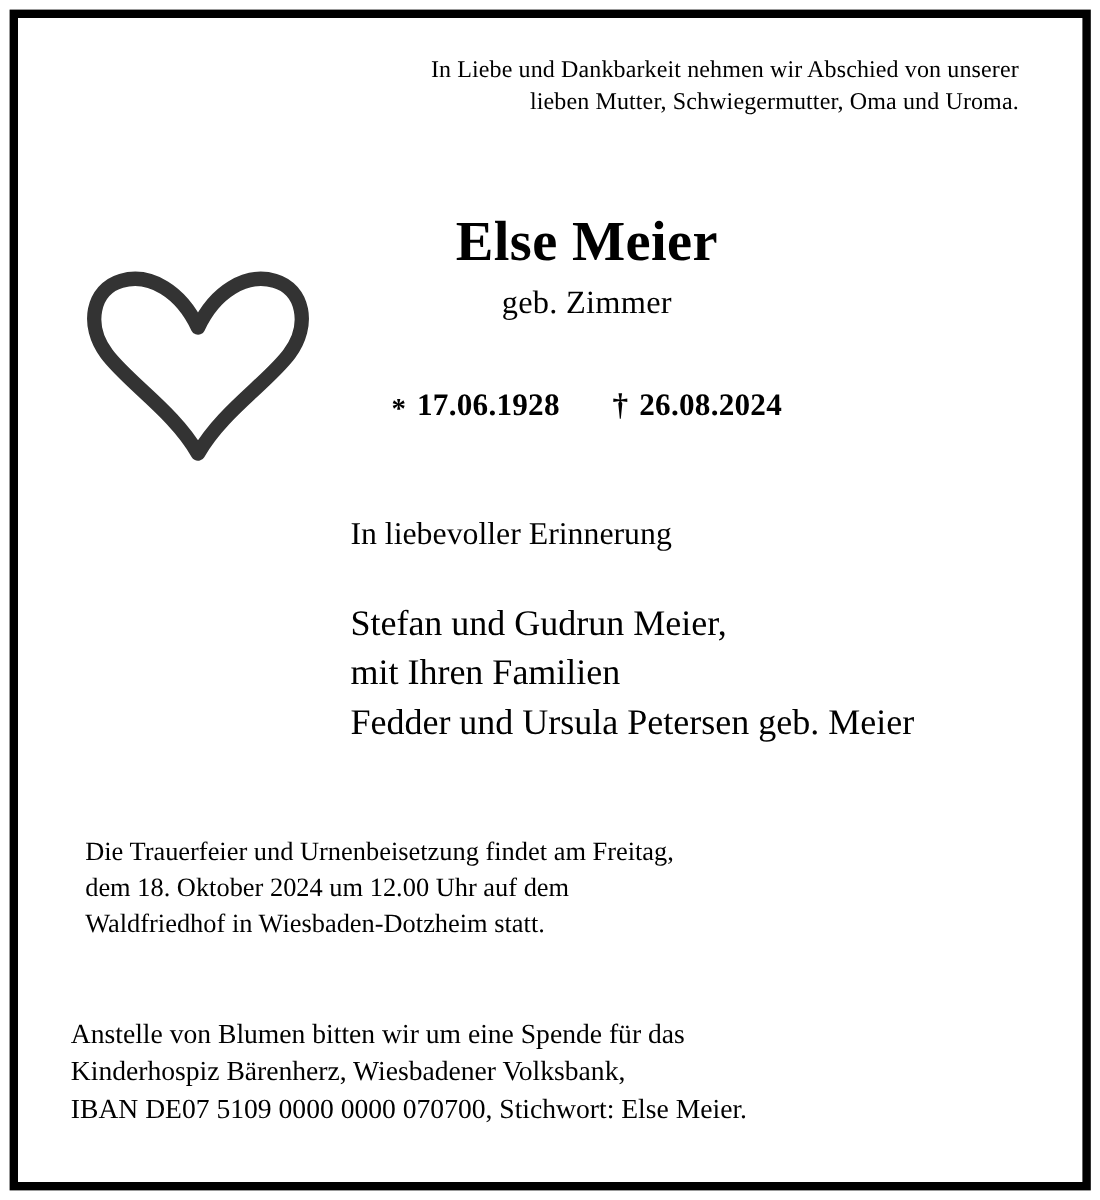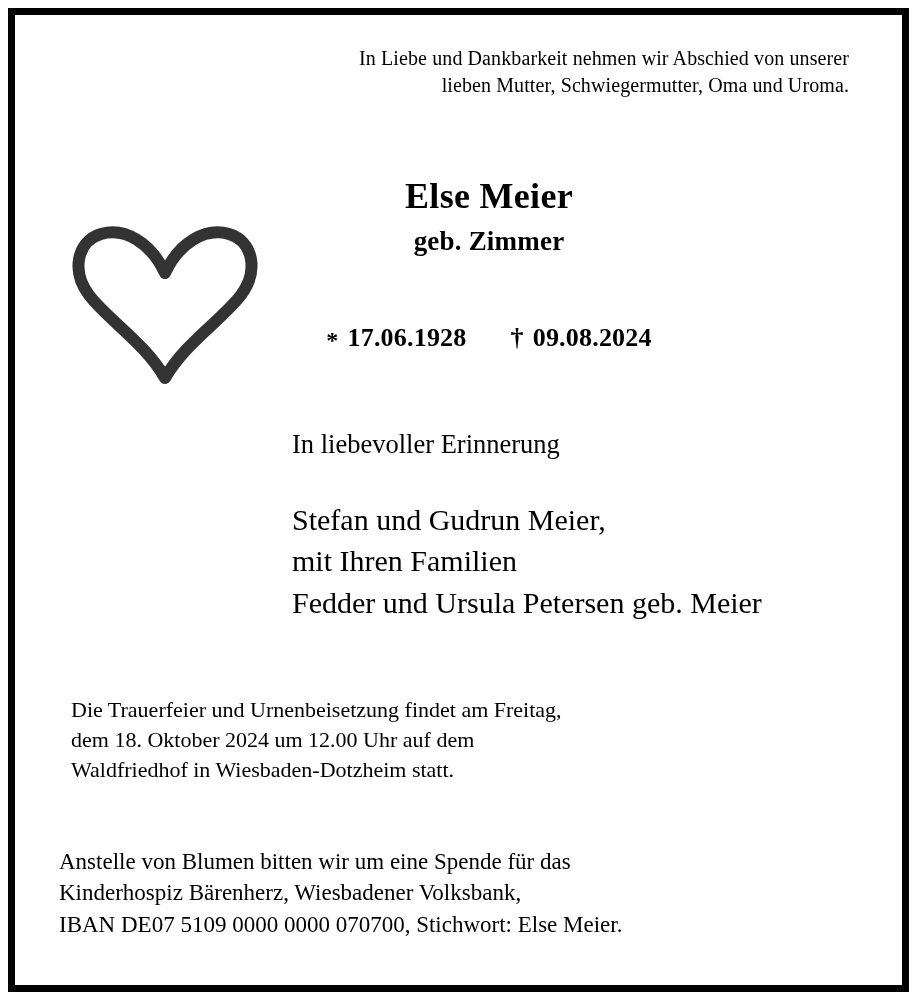--- a/index.html
+++ b/index.html
@@ -64,29 +64,29 @@
 
   
   #name-block {
     position: absolute;
     left: 248px;
     top: 163px;
     width: 452px;
     text-align: center;
   }
   #deceased-name {
-    font-size: 36px;
+    font-size: 47px;
     font-weight: bold;
     line-height: 1.05;
     letter-spacing: 0.3px;
   }
   #maiden-name {
     margin-top: 10px;
     font-size: 27px;
-    font-weight: bold;
+    font-weight: normal;
     letter-spacing: 0.2px;
   }
 
   
   #dates-row {
     position: absolute;
     left: 248px;
     top: 308px;
     width: 452px;
     display: flex;
@@ -181,21 +181,21 @@
       <div id="maiden-name">geb. Zimmer</div>
     </div>
 
     <div id="dates-row">
       <div id="birth-date-group">
         <span class="date-symbol" id="birth-symbol">*</span>
         <span>17.06.1928</span>
       </div>
       <div id="death-date-group">
         <span class="date-symbol" id="death-symbol">†</span>
-        <span>09.08.2024</span>
+        <span>26.08.2024</span>
       </div>
     </div>
 
     <div id="memorial-line">In liebevoller Erinnerung</div>
 
     <div id="family-block">
       <div class="line">Stefan und Gudrun Meier,</div>
       <div class="line">mit Ihren Familien</div>
       <div class="line">Fedder und Ursula Petersen geb. Meier</div>
     </div>

